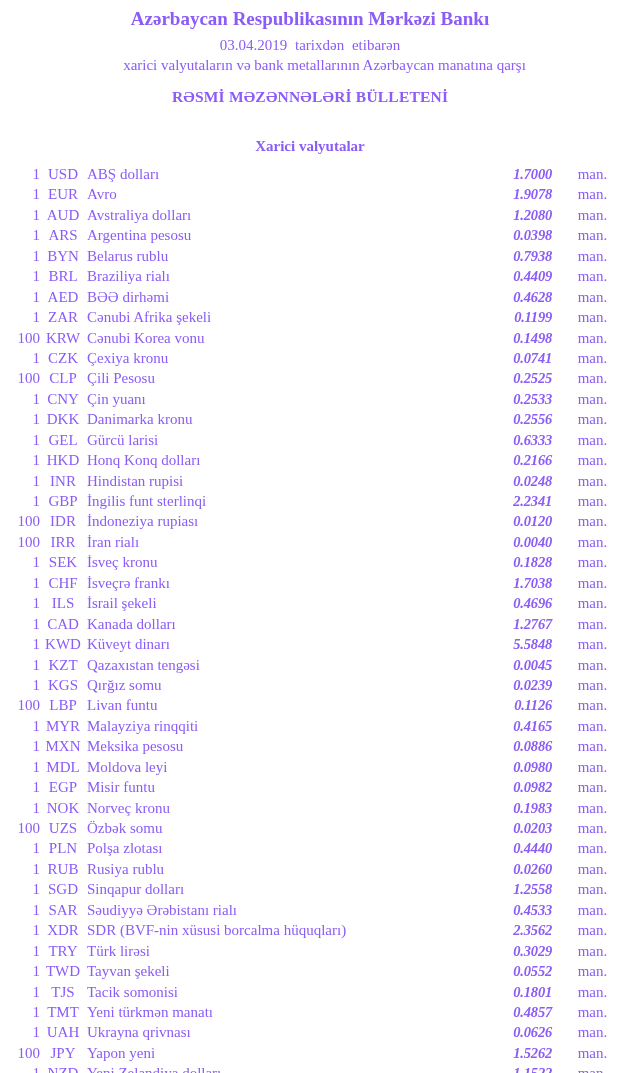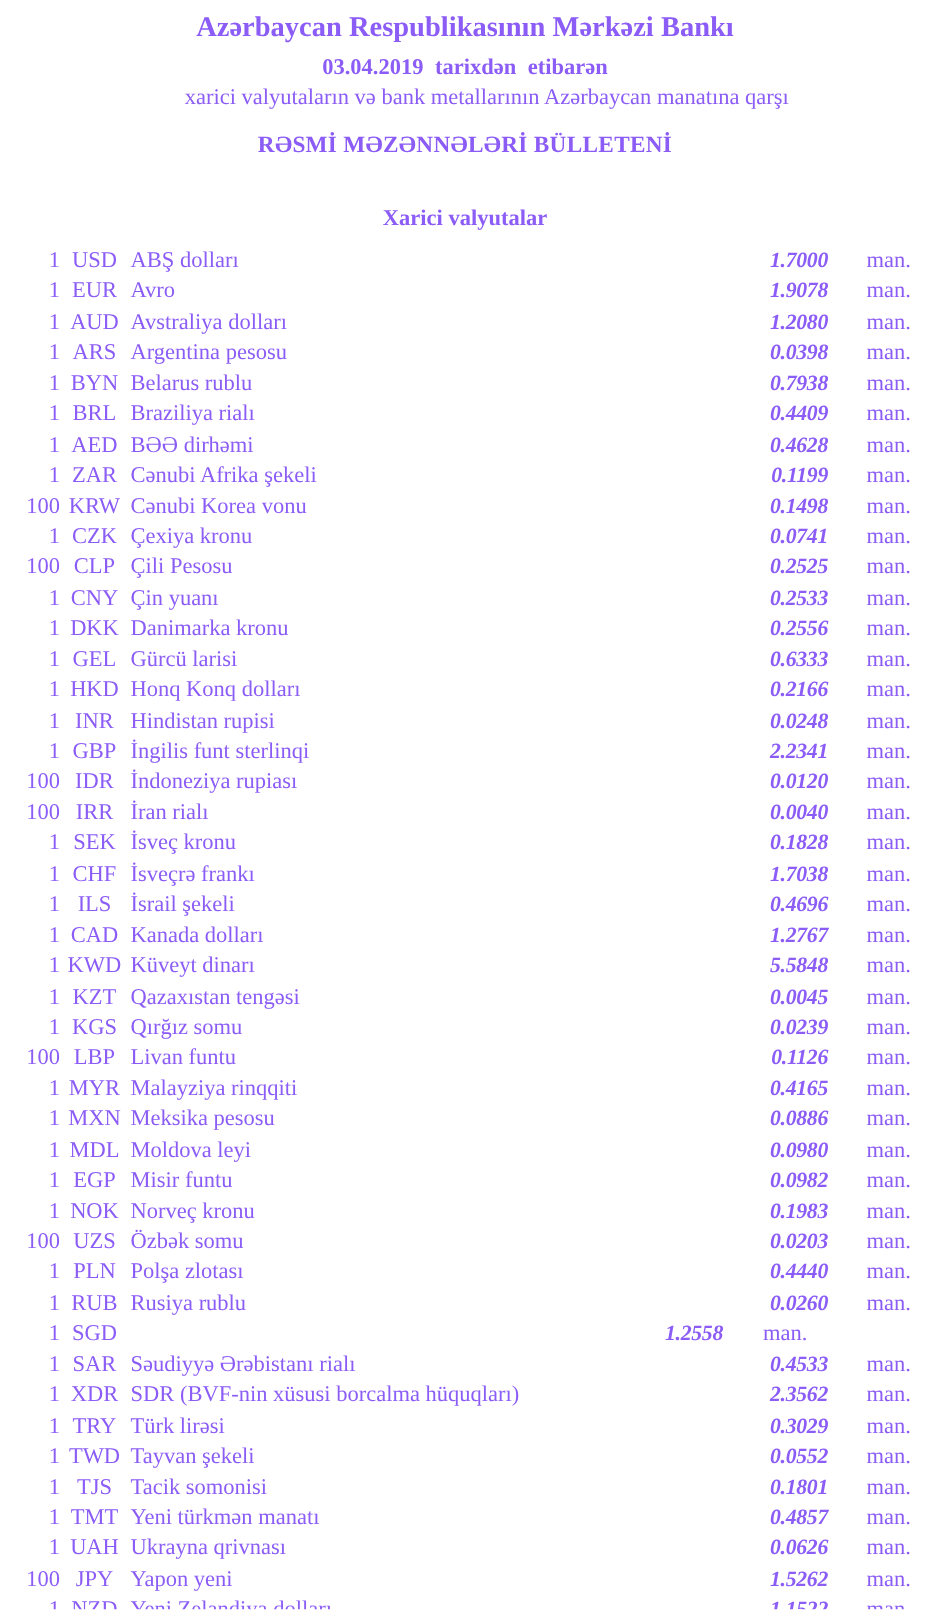--- a/index.html
+++ b/index.html
@@ -19,21 +19,21 @@
       padding-top: 8px;
     }
     .header { text-align: center; }
     .bank-name {
       font-size: 19px;
       font-weight: bold;
       line-height: 22px;
     }
     .date-line {
       font-size: 15px;
-      font-weight: bold;
+      font-weight: normal;
       margin-top: 6px;
       line-height: 18px;
       word-spacing: 4px;
     }
     .subject-line {
       font-size: 15px;
       font-weight: normal;
       margin-top: 2px;
       line-height: 18px;
       padding-left: 29px;
@@ -365,20 +365,21 @@
     <span class="qty">1</span>
     <span class="code">RUB</span>
     <span class="name">Rusiya rublu</span>
     <span class="rate">0.0260</span>
     <span class="unit">man.</span>
   </div>
 
   <div class="row">
     <span class="qty">1</span>
     <span class="code">SGD</span>
+    <span class="name">Sinqapur dolları</span>
     <span class="rate">1.2558</span>
     <span class="unit">man.</span>
   </div>
 
   <div class="row">
     <span class="qty">1</span>
     <span class="code">SAR</span>
     <span class="name">Səudiyyə Ərəbistanı rialı</span>
     <span class="rate">0.4533</span>
     <span class="unit">man.</span>

